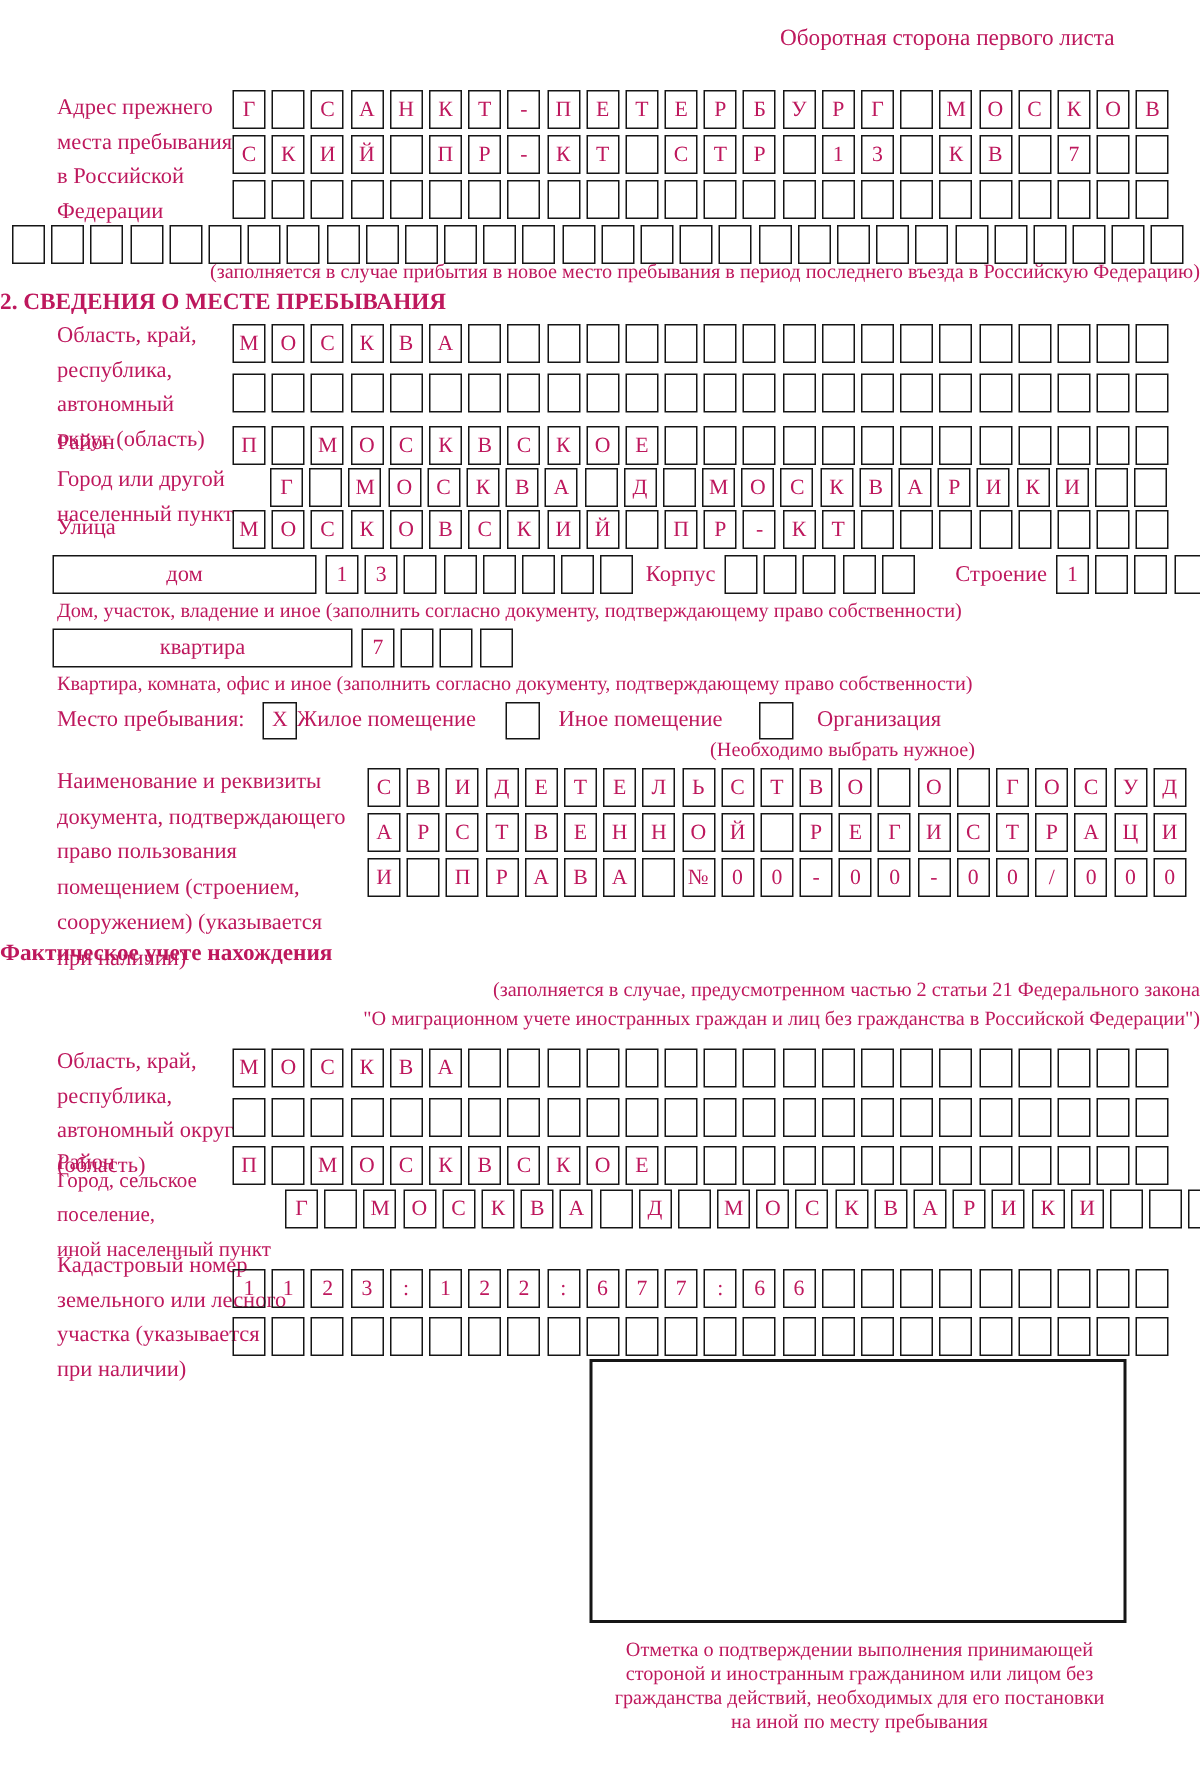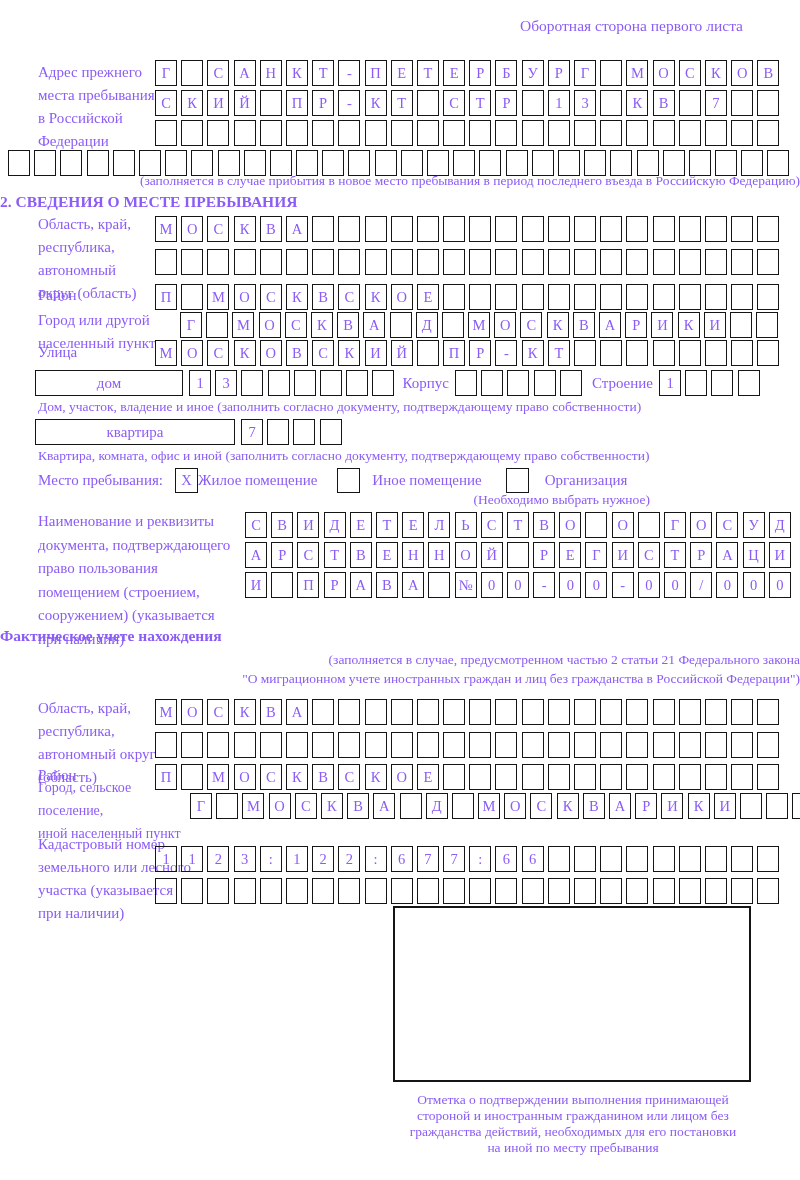--- a/index.html
+++ b/index.html
@@ -1,18 +1,18 @@
 <!DOCTYPE html>
 <html><head>
 <meta charset="utf-8">
 <style>
   html,body{margin:0;padding:0;background:#fff;}
   .page{
     position:relative;width:800px;height:1180px;background:#fff;
-    font-family:"Liberation Serif","DejaVu Serif",serif;color:#8b5cf6;overflow:hidden;
+    font-family:"Liberation Serif","DejaVu Serif",serif;color:#be185d;overflow:hidden;
   }
   .abs{position:absolute;}
   .hdr{font-size:15.5px;}
   .field-label{font-size:15px;line-height:23px;white-space:pre-line;}
   .title{width:100%;text-align:left;font-weight:bold;font-size:15.5px;}
   .caption{width:100%;text-align:right;font-size:13.5px;}
   .caption-left{font-size:13.5px;}
   .cells{display:flex;}
   .cell{
     box-sizing:border-box;flex:none;width:22px;height:26px;
@@ -293,59 +293,59 @@
       <span class="cell"></span>
       <span class="cell"></span>
       <span class="cell"></span>
       <span class="cell"></span>
       <span class="cell"></span>
       <span class="cell"></span>
       <span class="cell"></span>
     </div>
 
   <div class="abs inline-row" style="left:35px;top:370px;">
-    <div class="wide-box" style="width:148px;">дом</div>
+    <div class="wide-box" style="width:176px;">дом</div>
     <div class="cells" style="margin-left:6px;">
         <span class="cell">1</span>
         <span class="cell">3</span>
         <span class="cell"></span>
         <span class="cell"></span>
         <span class="cell"></span>
         <span class="cell"></span>
         <span class="cell"></span>
         <span class="cell"></span>
       </div>
     <div class="inline-label" style="margin-left:4px;">Корпус</div>
     <div class="cells" style="margin-left:6px;">
         <span class="cell"></span>
         <span class="cell"></span>
         <span class="cell"></span>
         <span class="cell"></span>
         <span class="cell"></span>
       </div>
-    <div class="inline-label" style="margin-left:6px;">Строение</div>
+    <div class="inline-label" style="margin-left:23px;">Строение</div>
     <div class="cells" style="margin-left:6px;">
         <span class="cell">1</span>
         <span class="cell"></span>
         <span class="cell"></span>
         <span class="cell"></span>
       </div>
   </div>
   <div class="abs caption-left" style="left:38px;top:399px;">Дом, участок, владение и иное (заполнить согласно документу, подтверждающему право собственности)</div>
 
   <div class="abs inline-row" style="left:35px;top:419px;">
     <div class="wide-box" style="width:200px;">квартира</div>
     <div class="cells" style="margin-left:6px;">
         <span class="cell">7</span>
         <span class="cell"></span>
         <span class="cell"></span>
         <span class="cell"></span>
       </div>
   </div>
-  <div class="abs caption-left" style="left:38px;top:448px;">Квартира, комната, офис и иной (заполнить согласно документу, подтверждающему право собственности)</div>
+  <div class="abs caption-left" style="left:38px;top:448px;">Квартира, комната, офис и иное (заполнить согласно документу, подтверждающему право собственности)</div>
 
   <div class="abs inline-row" style="left:38px;top:468px;text-align:center;">
     <div class="inline-label">Место пребывания:</div>
     <div class="checkbox" style="margin-left:12px;">X</div>
     <div class="inline-label" style="">Жилое помещение</div>
     <div class="checkbox" style="margin-left:20px;"></div>
     <div class="inline-label" style="margin-left:12px;">Иное помещение</div>
     <div class="checkbox" style="margin-left:24px;"></div>
     <div class="inline-label" style="margin-left:16px;">Организация</div>
   </div>

